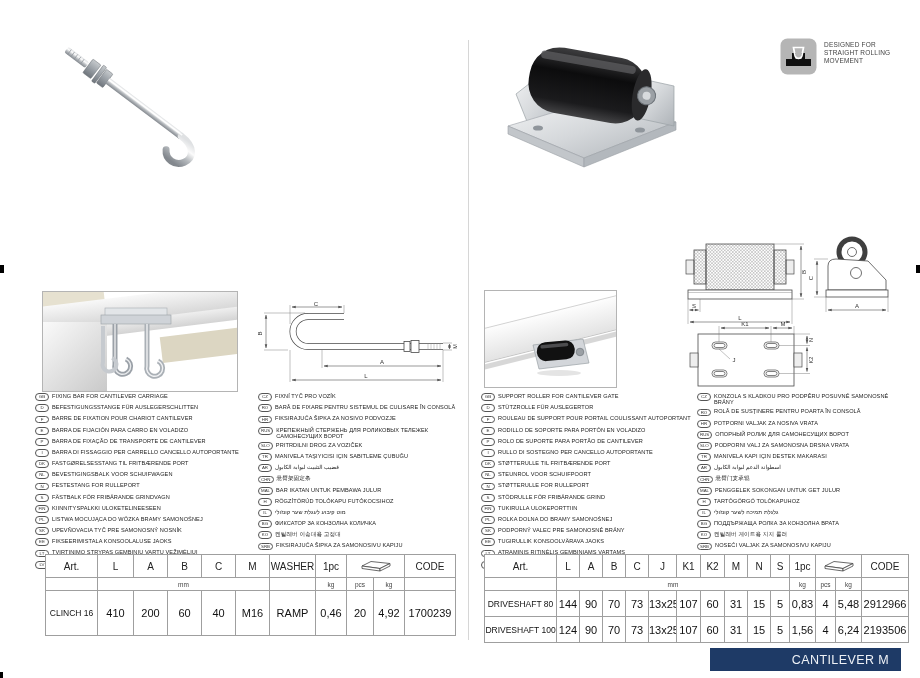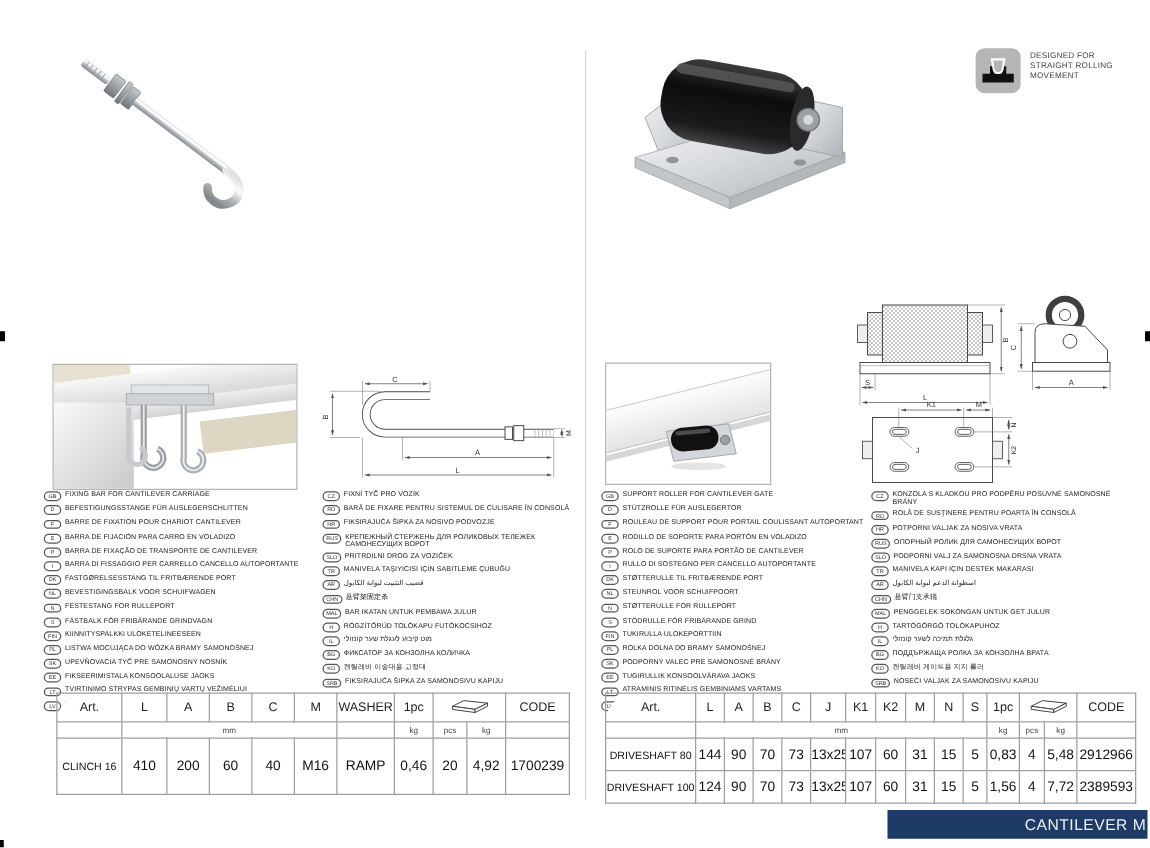--- a/index.html
+++ b/index.html
@@ -21,31 +21,31 @@
   #badge .txt{font-size:6.5px;line-height:8px;color:#444;margin-left:7px;margin-top:3px;letter-spacing:.2px;}
 
   
   .lang-col{position:absolute;}
   .lang-item{display:flex;align-items:flex-start;margin-bottom:3.2px;font-size:5.6px;line-height:6.1px;color:#222;}
   .lang-badge{flex:none;border:.6px solid #555;border-radius:6px;font-size:4.4px;line-height:5.6px;
               padding:0 2px;min-width:8px;height:5.8px;text-align:center;color:#333;margin-right:3px;margin-top:.2px;}
   .lang-text{flex:1;letter-spacing:.1px;}
 
   
-  .spec-table{border-collapse:collapse;table-layout:fixed;background:#fff;border-radius:25px;}
+  .spec-table{border-collapse:collapse;table-layout:fixed;background:#fff;}
   .spec-table th,.spec-table td{border:1px solid #9f9f9f;text-align:center;vertical-align:middle;
        padding:0;font-weight:normal;overflow:hidden;}
   .spec-table .hdr{height:23px;font-size:10px;color:#222;}
   .spec-table .units td{height:12px;font-size:6.5px;color:#444;}
   .spec-table .data td{font-size:11px;color:#111;}
   .art-cell{font-weight:bold;font-size:8.5px !important;}
 
   
-  #footer-tab{left:710px;top:648px;width:208px;height:23px;display:flex;align-items:center;
-     justify-content:flex-end;padding-right:1px;box-sizing:border-box;}
+  #footer-tab{left:710px;top:648px;width:191px;height:23px;display:flex;align-items:center;
+     justify-content:flex-end;padding-right:12px;box-sizing:border-box;}
   #footer-tab span{color:#eef1f6;font-size:12.5px;letter-spacing:.4px;}
 
   svg text{font-family:"Liberation Sans", sans-serif;}
 </style>
 </head>
 <body>
 
 <div class="mark" style="left:0;top:265px;width:4px;height:8px;"></div>
 <div class="mark" style="right:0;top:265px;width:4px;height:8px;"></div>
 <div class="mark" style="left:0;top:672px;width:3px;height:6px;"></div>
@@ -741,21 +741,21 @@
     <td>70</td>
     <td>73</td>
     <td>13x25</td>
     <td>107</td>
     <td>60</td>
     <td>31</td>
     <td>15</td>
     <td>5</td>
     <td>1,56</td>
     <td>4</td>
-    <td>7,72</td>
-    <td>2389593</td>
+    <td>6,24</td>
+    <td>2193506</td>
   </tr>
 </tbody>
   </table>
 
 <div id="footer-tab" class="abs" style="background: rgb(30, 58, 102);">
   <span>CANTILEVER M</span>
 </div>
 
 </body></html>

